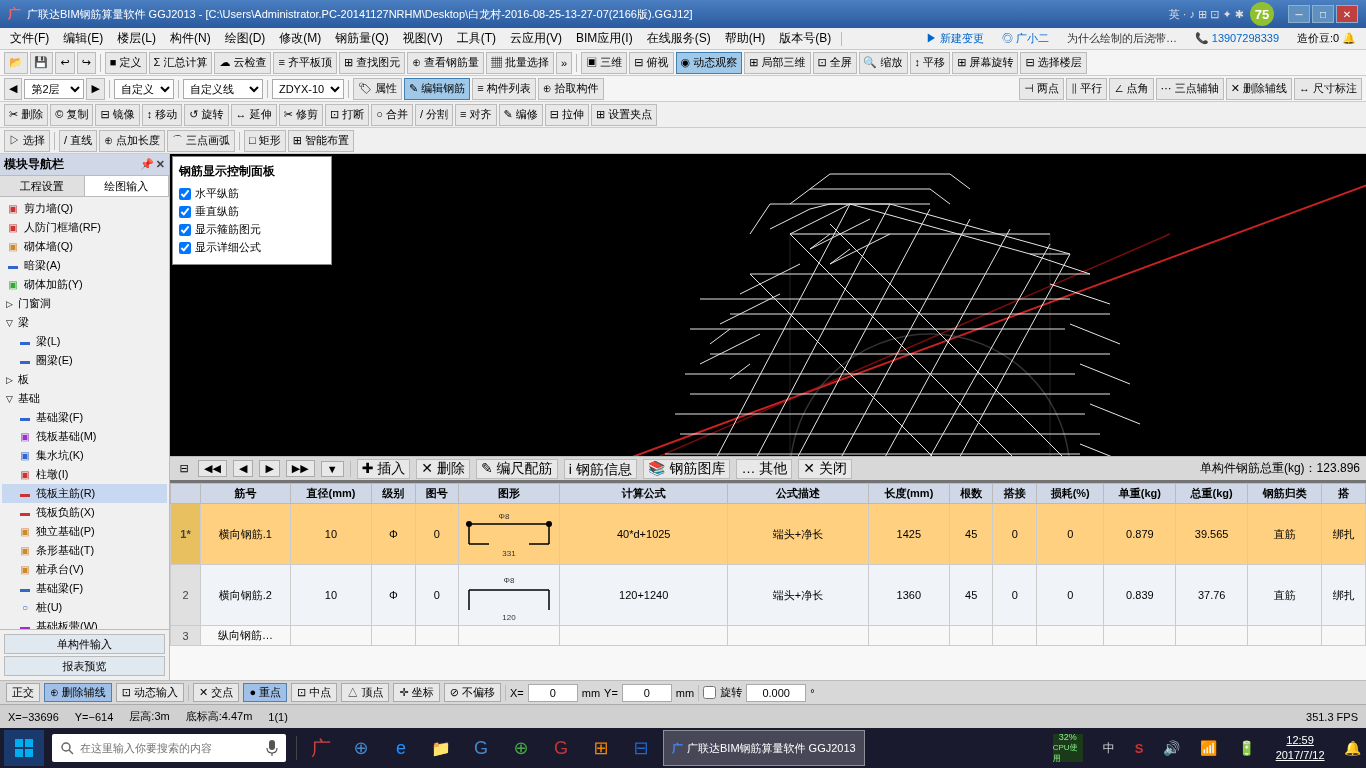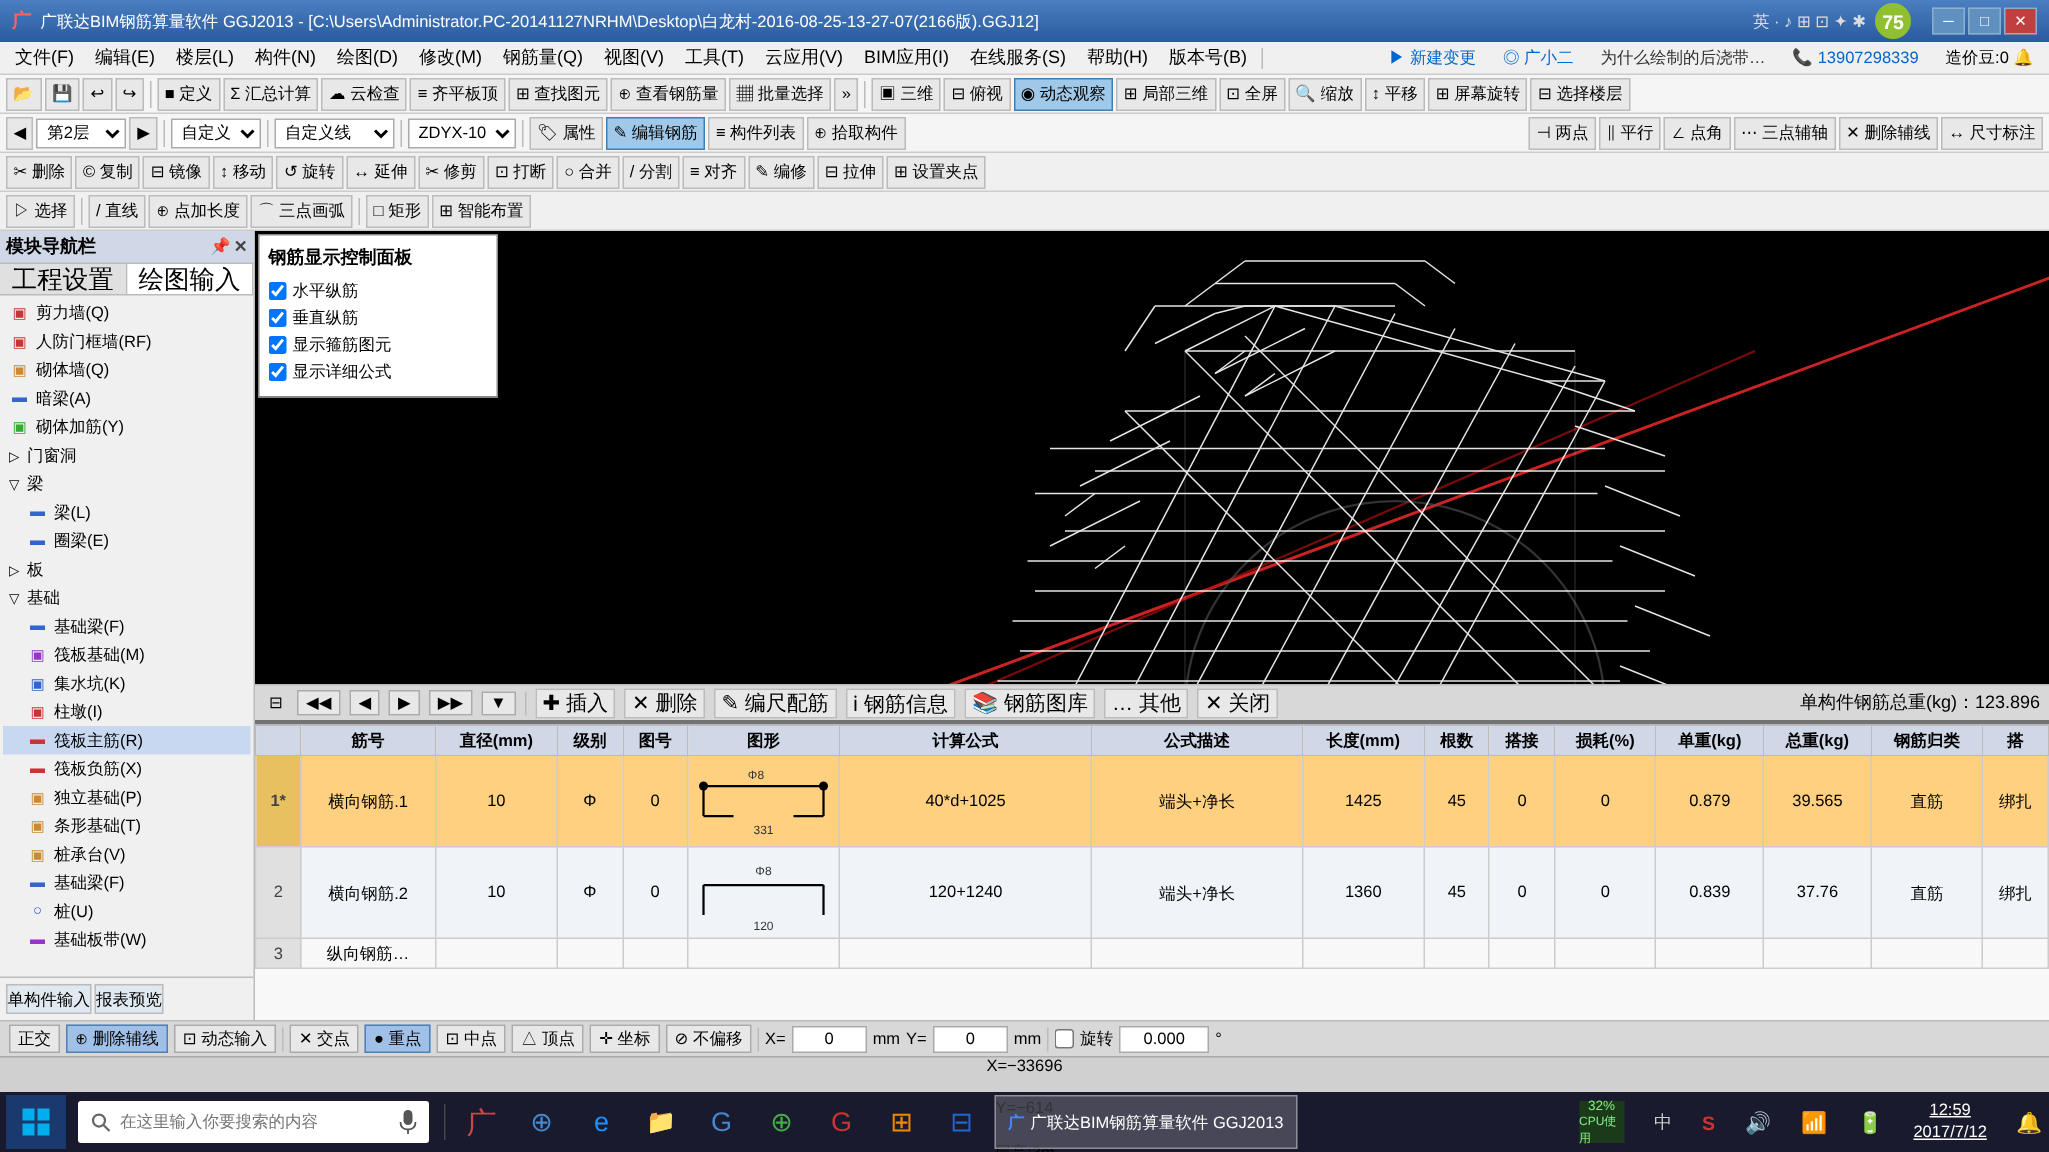--- a/index.html
+++ b/index.html
@@ -34,31 +34,31 @@
     
     #toolbar4 { height: 26px; background: #f0f0f0; display: flex; align-items: center; padding: 0 4px; border-bottom: 1px solid #ccc; gap: 2px; font-size: 11px; }
 
     
     #navigator { width: 170px; min-width: 170px; background: #f0f0f0; border-right: 1px solid #bbb; display: flex; flex-direction: column; }
     #nav-title { height: 22px; background: #d0d8e8; display: flex; align-items: center; justify-content: space-between; padding: 0 4px; font-size: 12px; font-weight: bold; border-bottom: 1px solid #bbb; }
     #nav-title .nav-btns { display: flex; gap: 2px; }
     #nav-title .nav-pin { cursor: pointer; font-size: 11px; color: #444; }
     
     #nav-tabs { display: flex; border-bottom: 1px solid #bbb; }
-    .nav-tab { flex: 1; height: 20px; display: flex; align-items: center; justify-content: center; background: #e0e0e0; border-right: 1px solid #bbb; cursor: pointer; font-size: 17px; }
+    .nav-tab { flex: 1; height: 20px; display: flex; align-items: center; justify-content: center; background: #e0e0e0; border-right: 1px solid #bbb; cursor: pointer; font-size: 11px; }
     .nav-tab.active { background: #fff; }
     
     #nav-tree { flex: 1; overflow-y: auto; padding: 2px; font-size: 11px; }
     .tree-item { padding: 2px 0 2px 4px; cursor: pointer; display: flex; align-items: center; gap: 2px; white-space: nowrap; }
     .tree-item.selected { background: #c8d8f0; }
     .tree-arrow { font-size: 9px; cursor: pointer; width: 10px; }
     .tree-icon { width: 14px; height: 14px; display: inline-flex; align-items: center; justify-content: center; font-size: 10px; margin-right: 2px; }
     .indent1 { padding-left: 16px; }
 
-    #nav-bottom { padding: 4px; border-top: 1px solid #bbb; display: flex; flex-direction: row; gap: 2px; }
+    #nav-bottom { padding: 4px; border-top: 1px solid #bbb; display: flex; flex-direction: column; gap: 2px; }
     .nav-bottom-btn { height: 20px; background: #e0e8f0; border: 1px solid #bbb; cursor: pointer; display: flex; align-items: center; justify-content: center; font-size: 11px; }
     
     
     #rebar-panel { position: absolute; top: 2px; left: 2px; width: 160px; background: white; border: 1px solid #888; padding: 6px; font-size: 11px; z-index: 10; }
     #rebar-panel-title { font-weight: bold; margin-bottom: 6px; font-size: 12px; }
     .rebar-check { display: flex; align-items: center; gap: 4px; margin-bottom: 3px; }
     .rebar-check input { width: 12px; height: 12px; }
     
     
     #viewport-svg { position: absolute; top: 0; left: 0; width: 100%; height: 100%; }
@@ -78,21 +78,21 @@
     #table-scroll { flex: 1; overflow: auto; }
     table { border-collapse: collapse; width: 100%; font-size: 11px; }
     th { background: #d0d8e8; border: 1px solid #bbb; padding: 2px 4px; white-space: nowrap; position: sticky; top: 0; text-align: center; }
     td { border: 1px solid #ccc; padding: 2px 4px; white-space: nowrap; text-align: center; vertical-align: middle; }
     tr.row-selected { background: #ffd080; }
     tr:nth-child(even) { background: #f0f4f8; }
     tr.row-selected:nth-child(even) { background: #ffd080; }
     .row-num-col { background: #e0e0e0; color: #444; width: 24px; }
 
     
-    #bottom-status { height: 24px; background: #d0d0d0; display: flex; align-items: center; padding: 0 8px; gap: 16px; font-size: 11px; border-top: 1px solid #aaa; flex-direction: column; }
+    #bottom-status { height: 24px; background: #d0d0d0; display: flex; align-items: center; padding: 0 8px; gap: 16px; font-size: 11px; border-top: 1px solid #aaa; }
 
     
     #taskbar { height: 40px; background: #1a1a2e; display: flex; align-items: center; padding: 0 4px; gap: 4px; }
     #start-btn { width: 40px; height: 36px; background: #1a3a6e; border: none; cursor: pointer; display: flex; align-items: center; justify-content: center; }
     .taskbar-icon { width: 36px; height: 36px; display: flex; align-items: center; justify-content: center; cursor: pointer; }
     .taskbar-sep { width: 1px; height: 24px; background: #444; margin: 0 2px; }
     .taskbar-app { height: 36px; padding: 0 8px; background: rgba(255,255,255,0.1); border: 1px solid rgba(255,255,255,0.2); display: flex; align-items: center; gap: 4px; cursor: pointer; color: white; font-size: 11px; min-width: 180px; }
     .taskbar-app.active { background: rgba(255,255,255,0.2); border-color: rgba(255,255,255,0.4); }
     .taskbar-right { margin-left: auto; display: flex; align-items: center; gap: 20px; color: white; font-size: 11px; }
     .tray-icon { cursor: pointer; font-size: 14px; }

